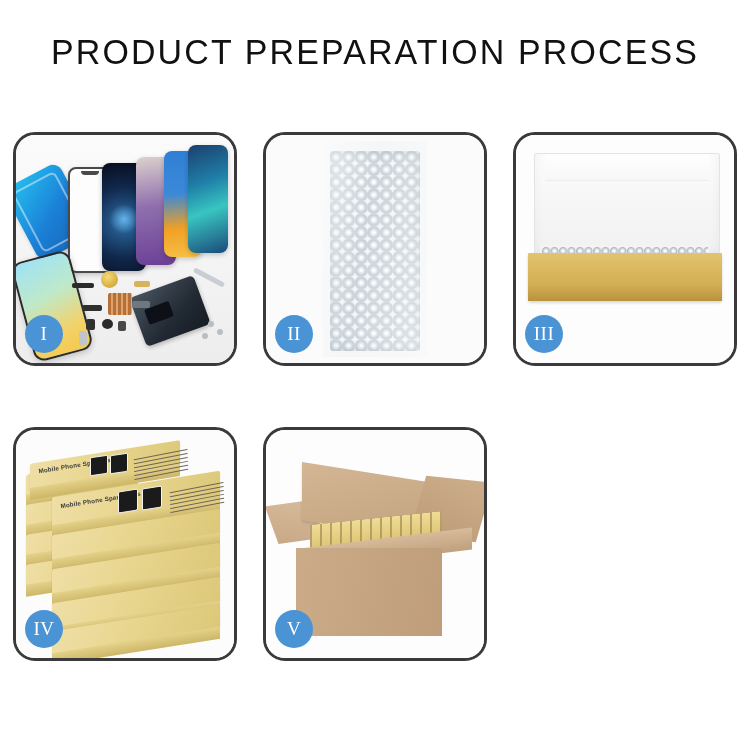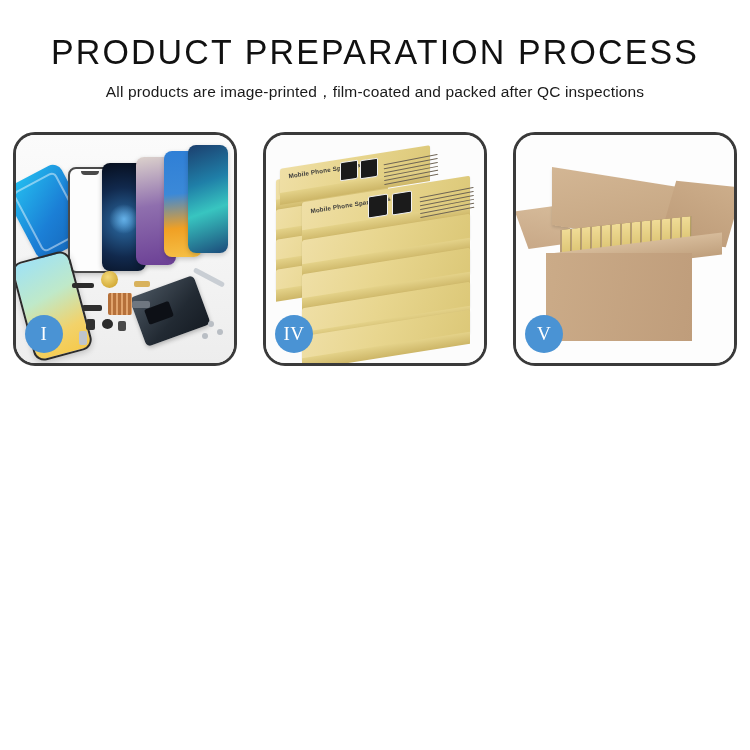--- a/index.html
+++ b/index.html
@@ -186,21 +186,20 @@
   .c6tab2{position:absolute;left:52px;top:164px;width:14px;height:16px;
     background:rgba(150,122,92,.4);transform:skewY(16deg);}
   .c6seam{position:absolute;left:119px;top:60px;width:2px;height:134px;
     background:rgba(120,95,70,.4);}
 </style>
 </head>
 <body>
 
 <div class="header">
   <div class="title">PRODUCT PREPARATION PROCESS</div>
-  <div class="subtitle">All products are image-printed，film-coated and packed after QC inspections</div>
 </div>
 
 <div class="grid">
 
   <div class="cell">
     <div class="panel">
       <div class="stage">
         <div class="p1bg"></div>
         <div class="phone ph-film"></div>
         <div class="phone ph-glass"></div>
@@ -222,21 +221,45 @@
         <div class="prt cam"></div>
         <div class="prt tw"></div>
         <div class="prt scr1"></div>
         <div class="prt scr2"></div>
         <div class="prt scr3"></div>
       </div>
       <div class="badge">I</div>
     </div>
   </div>
 
-
+  <div class="cell">
+    <div class="panel">
+      <div class="stage">
+        <div class="p2bg"></div>
+        <div class="bubblestrip">
+          <div class="bubbles"></div>
+        </div>
+      </div>
+      <div class="badge">II</div>
+    </div>
+  </div>
+
+  <div class="cell">
+    <div class="panel">
+      <div class="stage">
+        <div class="p3bg"></div>
+        <div class="lid"></div>
+        <div class="trayinner"></div>
+        <div class="traybub"></div>
+        <div class="traybody"></div>
+        <div class="trayside"></div>
+      </div>
+      <div class="badge">III</div>
+    </div>
+  </div>
 
   <div class="cell">
     <div class="panel">
       <div class="stage">
         <div class="p4bg"></div>
         <div class="stack">
 
           <div class="sbox" style="left:2px;top:18px;width:112px;height:22px;">
             <div class="top"></div>
               <div class="front"></div>

